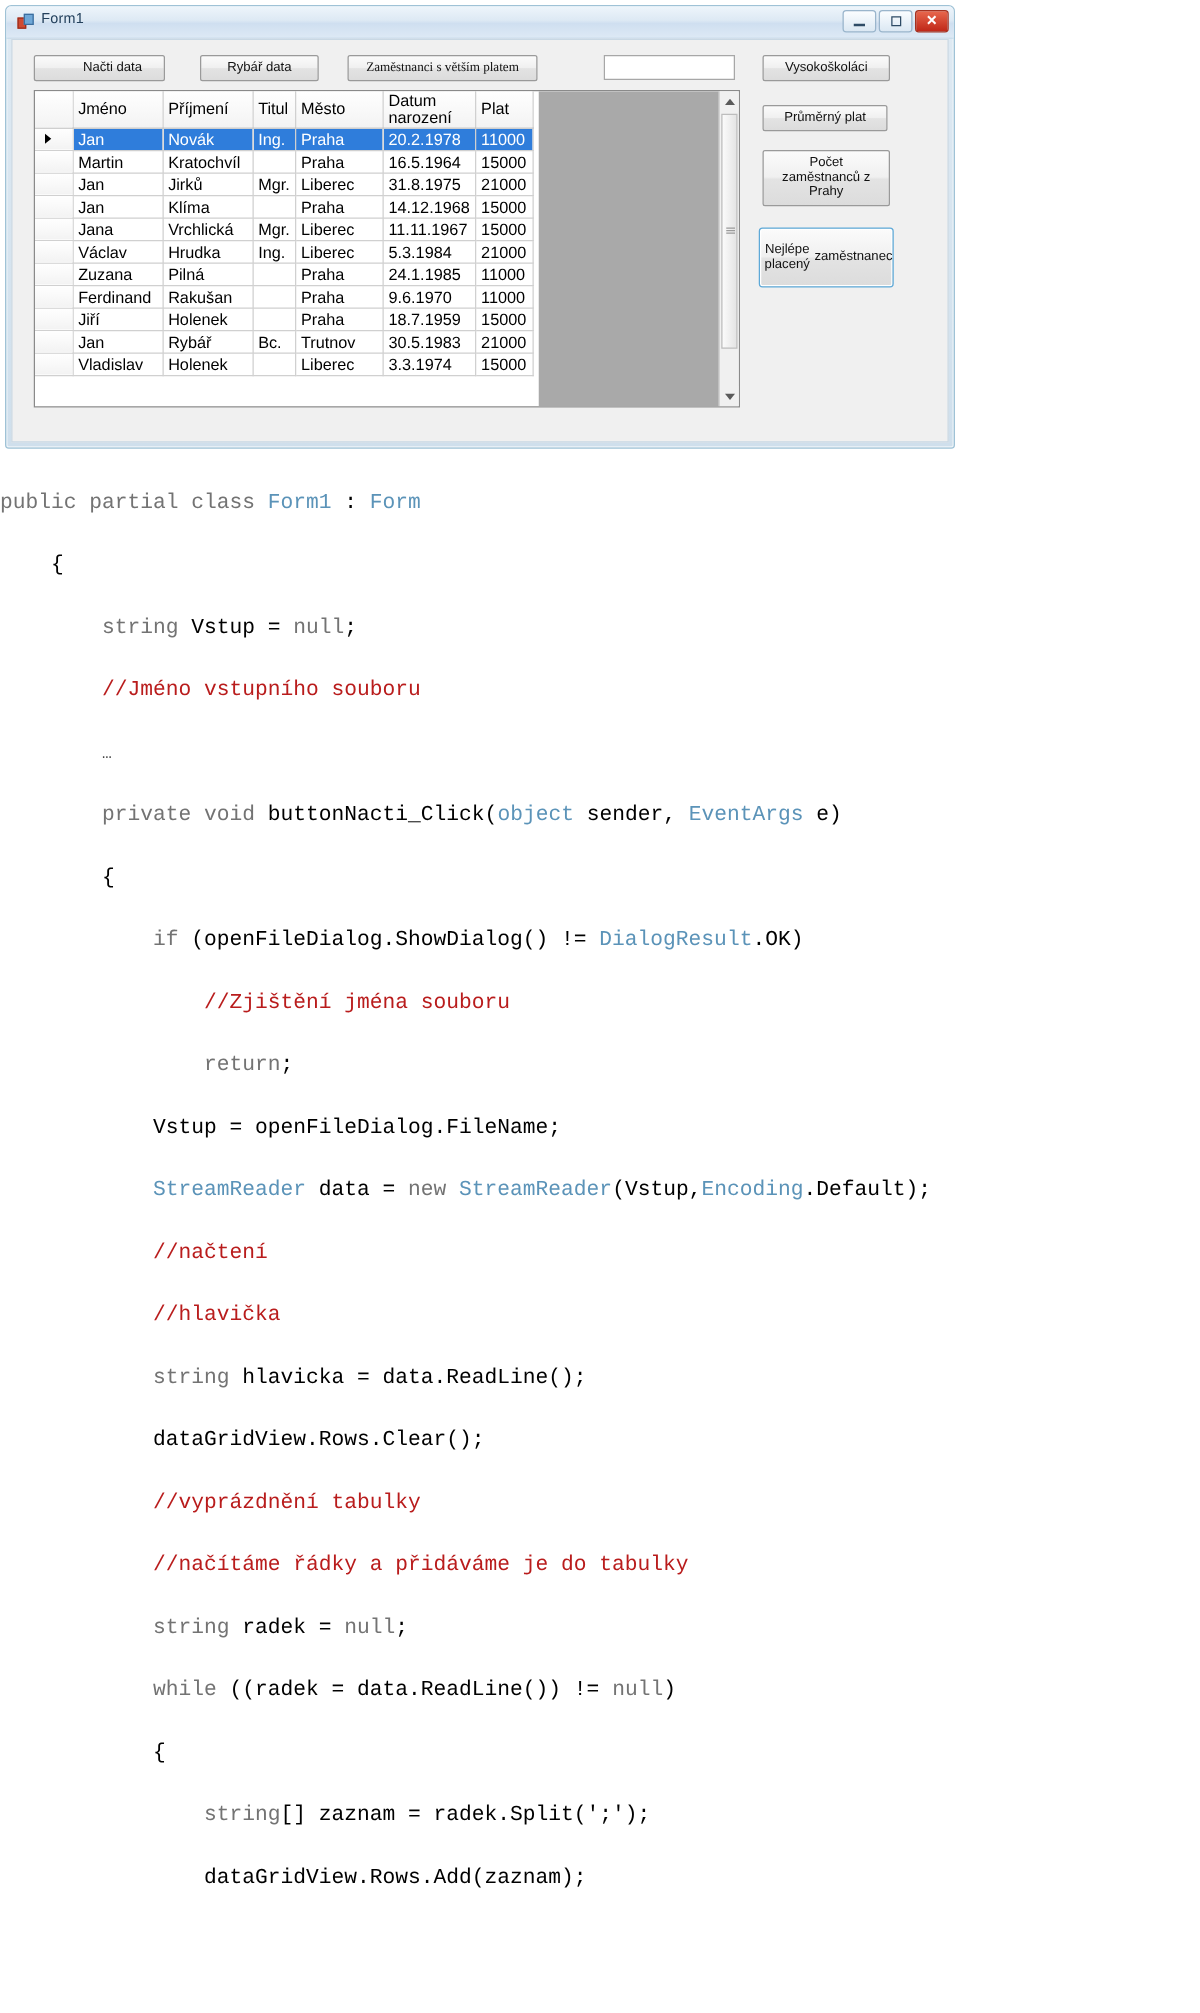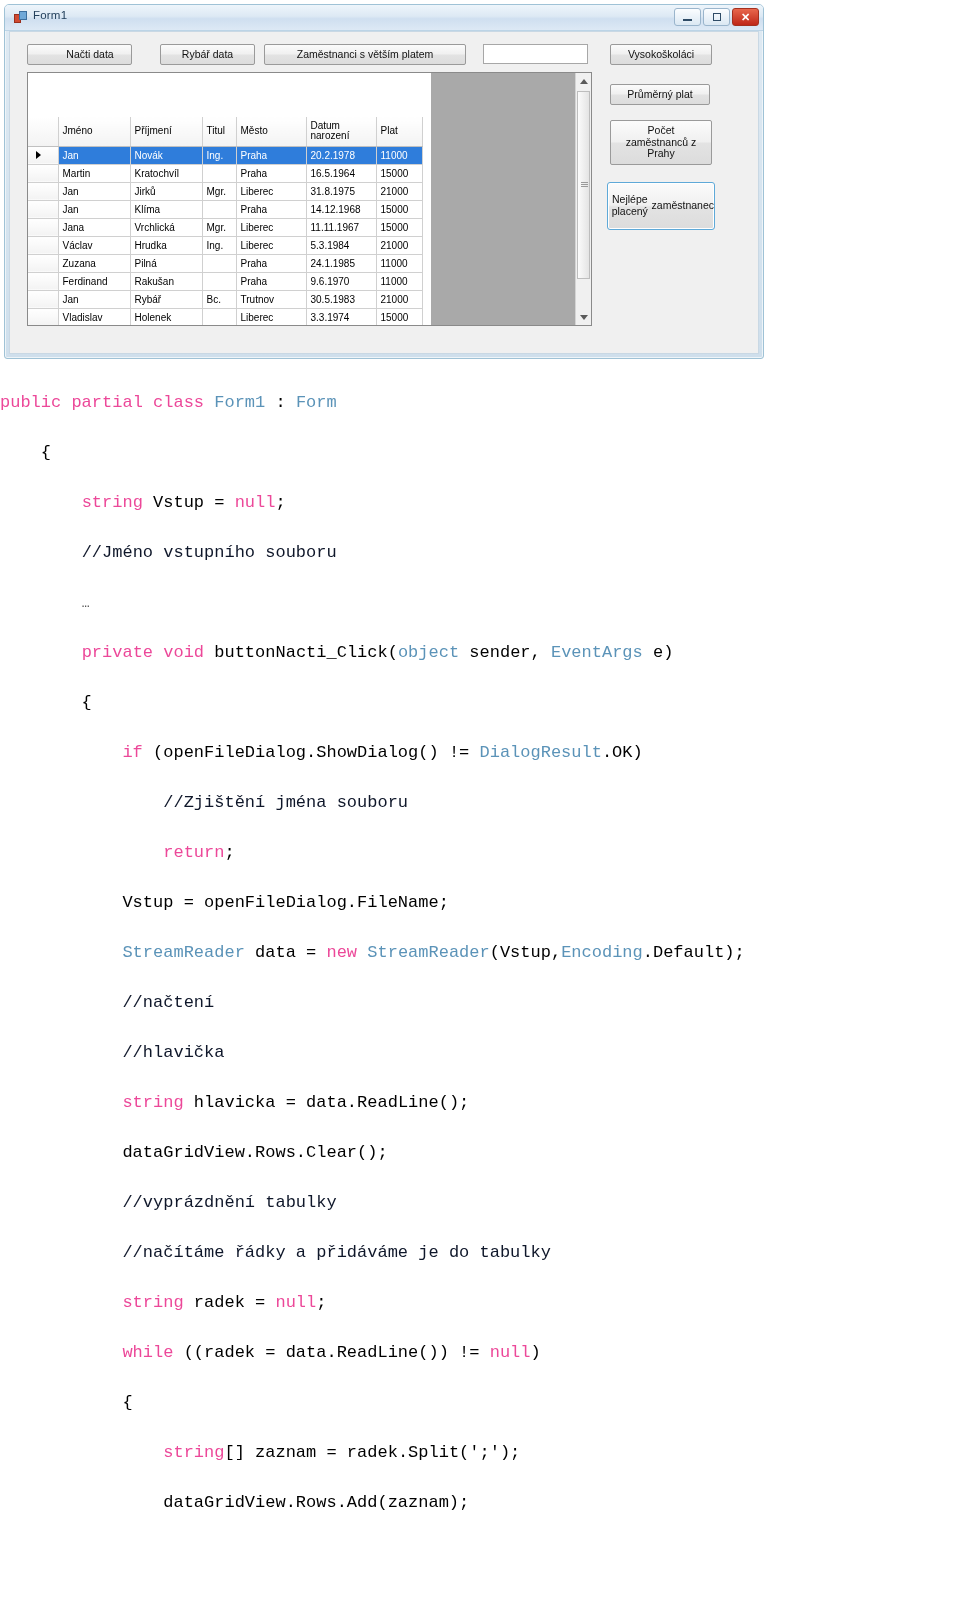--- a/index.html
+++ b/index.html
@@ -67,21 +67,21 @@
   .tbtn{
     position:absolute;height:21px;
     background:linear-gradient(#fbfbfb 0%,#f0f0f0 48%,#e3e3e3 52%,#dcdcdc 100%);
     border:1px solid #9a9a9a;border-radius:2px;box-sizing:border-box;
     font-size:10.5px;color:#111;
     display:flex;align-items:center;justify-content:center;
     text-align:center;line-height:1.1;
   }
   #b-nacti{left:17px;top:12px;width:105px;padding-left:21px;}
   #b-uloz{left:150px;top:12px;width:95px;}
-  #b-zam{left:254px;top:12px;width:202px;}
+  #b-zam{left:268px;top:12px;width:152px;font-family:Liberation Serif, serif;}
   #tb-input{
     position:absolute;left:473px;top:12px;width:105px;height:20px;
     background:#ffffff;border:1px solid #a7a7a7;box-sizing:border-box;
     font-size:10.5px;color:#111;padding:2px 3px;outline:none;
     font-family:"Liberation Sans", sans-serif;
   }
   #b-vys{left:600px;top:12px;width:102px;}
   #b-prum{left:600px;top:52px;width:100px;}
   #b-pocet{left:600px;top:88px;width:102px;height:45px;flex-direction:column;}
   #b-nejl{
@@ -91,23 +91,22 @@
   }
 
   
   #grid-wrap{
     position:absolute;left:17px;top:40px;width:565px;height:254px;
     background:#ffffff;border:1px solid #8a8a8a;box-sizing:border-box;
     overflow:hidden;
   }
   #grid-table{
     position:absolute;left:0;top:0;
-    border-collapse:collapse;font-size:10px;color:#000;
+    border-collapse:collapse;font-size:13px;color:#000;
     table-layout:fixed;
-    margin-top:44px;
   }
   #grid-table th,#grid-table td{
     border-right:1px solid #d0d0d0;
     border-bottom:1px solid #d0d0d0;
     padding:0 4px;height:18px;text-align:left;
     font-weight:normal;white-space:nowrap;overflow:hidden;
     box-sizing:border-box;
   }
   #grid-table thead th{
     height:29px;vertical-align:middle;
@@ -160,23 +159,23 @@
   #sb-grip i{display:block;height:1px;background:#9a9a9a;margin-bottom:1px;}
 
   
   #code{
     position:absolute;left:0;top:378px;width:960px;
     font-family:"Liberation Mono", monospace;
     font-size:17px;line-height:50px;
     color:#000000;white-space:pre;
   }
   #code .line{height:50px;}
-  .kw{color:#ec4899;}
+  .kw{color:#737373;}
   .ty{color:#5b93b8;}
-  .cm{color:#0f172a;}
+  .cm{color:#b91c1c;}
   .dots{font-size:13px;color:#444;}
 </style>
 </head>
 <body>
 
 <div id="app-window">
 
   <div id="titlebar">
     <div id="app-icon">
       <span class="sq red"></span>
@@ -302,20 +301,29 @@
               <td class="rowhdr col-rowhdr"></td>
               <td class="cell col-jmeno">Ferdinand</td>
               <td class="cell col-prijmeni">Rakušan</td>
               <td class="cell col-titul"></td>
               <td class="cell col-mesto">Praha</td>
               <td class="cell col-datum">9.6.1970</td>
               <td class="cell col-plat">11000</td>
             </tr>
             <tr>
               <td class="rowhdr col-rowhdr"></td>
+              <td class="cell col-jmeno">Jiří</td>
+              <td class="cell col-prijmeni">Holenek</td>
+              <td class="cell col-titul"></td>
+              <td class="cell col-mesto">Praha</td>
+              <td class="cell col-datum">18.7.1959</td>
+              <td class="cell col-plat">15000</td>
+            </tr>
+            <tr>
+              <td class="rowhdr col-rowhdr"></td>
               <td class="cell col-jmeno">Jan</td>
               <td class="cell col-prijmeni">Rybář</td>
               <td class="cell col-titul">Bc.</td>
               <td class="cell col-mesto">Trutnov</td>
               <td class="cell col-datum">30.5.1983</td>
               <td class="cell col-plat">21000</td>
             </tr>
             <tr>
               <td class="rowhdr col-rowhdr"></td>
               <td class="cell col-jmeno">Vladislav</td>

